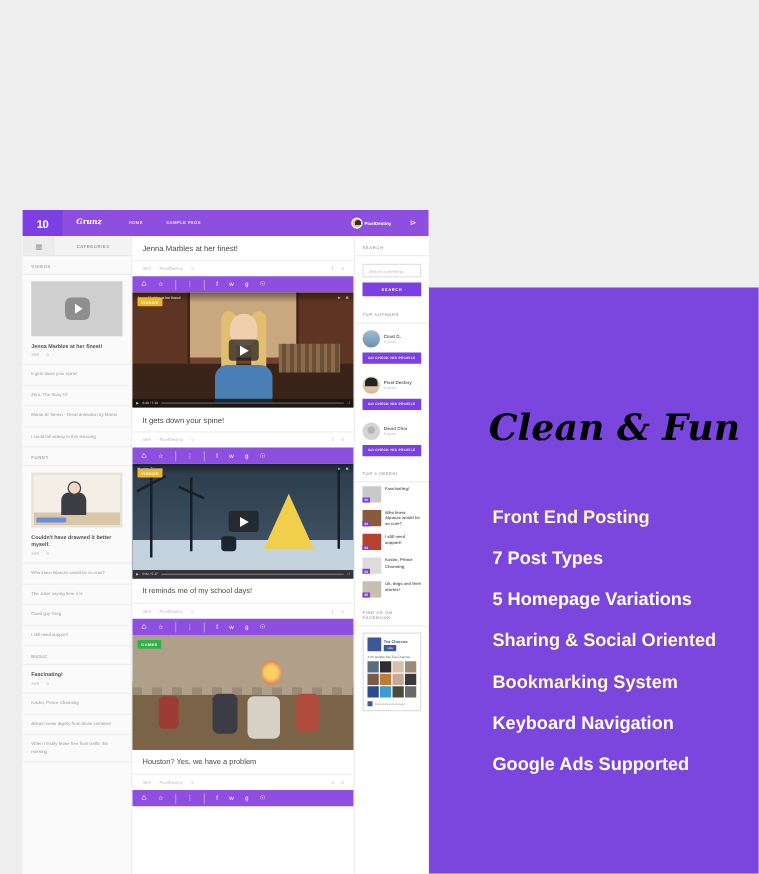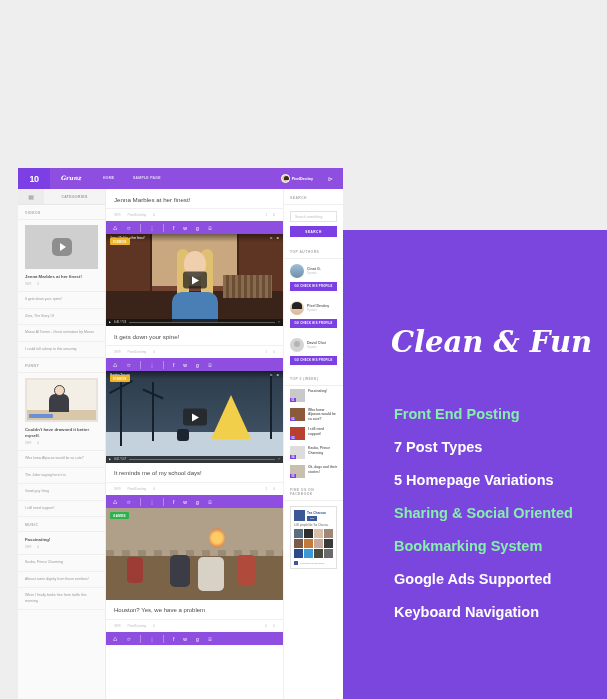--- a/index.html
+++ b/index.html
@@ -37,37 +37,37 @@
   .purple-panel {
     position: absolute; left: 340px; top: 230px;
     width: 267px; height: 469px;
     background: #7b46de;
     overflow: hidden;
   }
   .panel-title {
     position: absolute; left: 51px; top: 95px;
     font-family: "DejaVu Serif", serif;
     font-style: italic; font-weight: 700;
-    font-size: 29px; color: #ffffff;
+    font-size: 29px; color: #000000;
     letter-spacing: 0px;
     white-space: nowrap;
   }
   .feature-list {
     position: absolute; left: 54px; top: 168px;
     width: 210px;
     list-style: none;
   }
   .feature-list li {
     font-size: 14.5px;
     font-weight: 700;
     line-height: 33px;
     color: #ffffff;
     white-space: nowrap;
   }
-  .feature-list li.teal { color: #86efac; }
+  .feature-list li.teal { color: #fef9c3; }
 
   
   .shot {
     position: absolute; left: 18px; top: 168px;
     width: 325px; height: 631px;
     background: #ffffff;
     overflow: hidden;
     font-size: 3px;
   }
   
@@ -369,22 +369,22 @@
 
 
   <div class="purple-panel">
     <div class="panel-title">Clean &amp; Fun</div>
     <ul class="feature-list">
       <li class="teal">Front End Posting</li>
       <li>7 Post Types</li>
       <li>5 Homepage Variations</li>
       <li class="teal">Sharing &amp; Social Oriented</li>
       <li class="teal">Bookmarking System</li>
+      <li>Keyboard Navigation</li>
       <li>Google Ads Supported</li>
-      <li>Keyboard Navigation</li>
     </ul>
   </div>
 
   <div class="shot">
 
     <div class="shot-nav">
       <div class="nav-logo">10</div>
       <div class="nav-brand">Grunz</div>
       <div class="nav-item i1">HOME</div>
       <div class="nav-item i2">SAMPLE PAGE</div>

